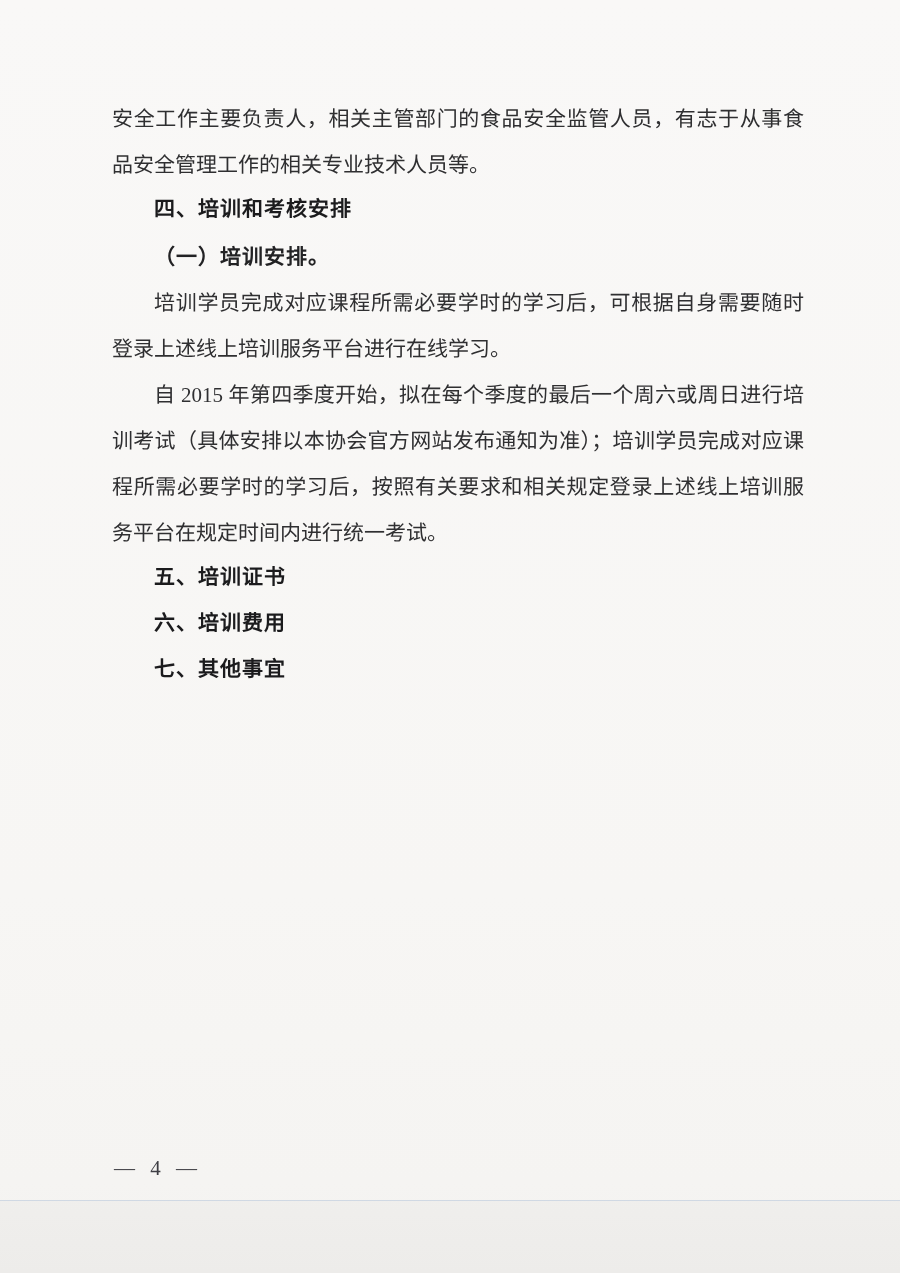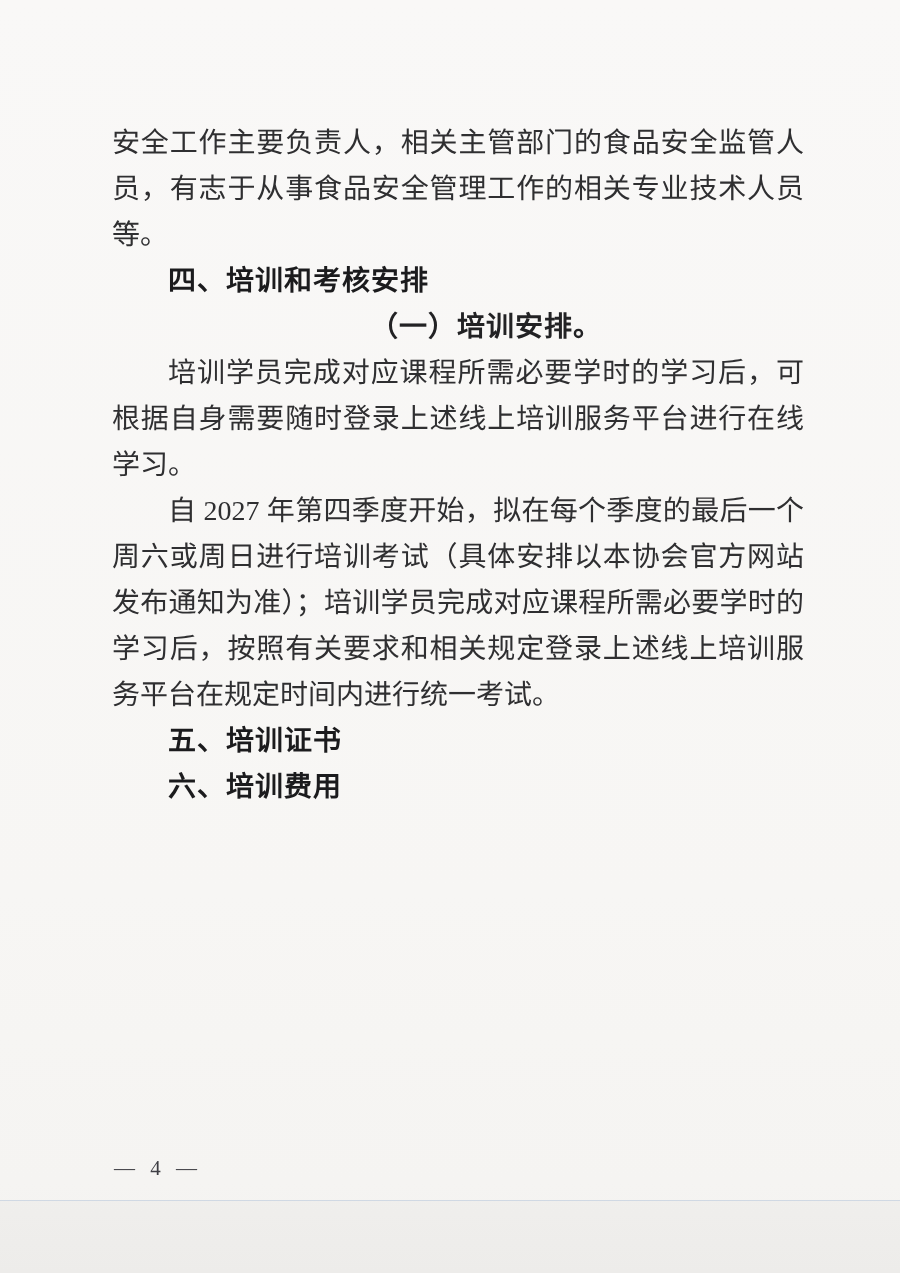--- a/index.html
+++ b/index.html
@@ -29,54 +29,54 @@
     position: absolute;
     left: 0;
     right: 0;
     top: 1201px;
     bottom: 0;
     background: rgba(90, 90, 85, 0.03);
   }
   .content {
     position: absolute;
     left: 112px;
-    top: 120px;
+    top: 96px;
     width: 692px;
     color: #2f2f31;
-    font-size: 28px;
+    font-size: 21px;
     line-height: 46px;
     text-align: justify;
   }
   .content p {
     margin: 0;
     padding: 0;
   }
   
   .p-cont {
     text-indent: 0;
   }
   
   .p-body {
     text-indent: 2em;
   }
   
   .h-section {
-    font-family: Liberation Serif, serif;
+    font-family: Liberation Mono, monospace;
     font-weight: 700;
     color: #1b1b1d;
     text-indent: 2em;
     text-align: left;
     letter-spacing: 1px;
   }
   
   .h-sub {
     font-weight: 700;
     color: #222224;
     text-indent: 2em;
-    text-align: center;
+    text-align: left;
     letter-spacing: 1px;
   }
   .page-number {
     position: absolute;
     left: 114px;
     top: 1156px;
     font-family: "Liberation Serif", serif;
     font-size: 21px;
     color: #3e3e44;
     letter-spacing: 5px;
@@ -85,23 +85,24 @@
 </head>
 <body>
 
 <div class="sheet">
 
   <div class="content">
     <p class="p-cont">安全工作主要负责人，相关主管部门的食品安全监管人员，有志于从事食品安全管理工作的相关专业技术人员等。</p>
     <p class="h-section">四、培训和考核安排</p>
     <p class="h-sub">（一）培训安排。</p>
     <p class="p-body">培训学员完成对应课程所需必要学时的学习后，可根据自身需要随时登录上述线上培训服务平台进行在线学习。</p>
-    <p class="p-body">自 2027 年第四季度开始，拟在每个季度的最后一个周六或周日进行培训考试（具体安排以本协会官方网站发布通知为准）；培训学员完成对应课程所需必要学时的学习后，按照有关要求和相关规定登录上述线上培训服务平台在规定时间内进行统一考试。</p>
+    <p class="p-body">自 2015 年第四季度开始，拟在每个季度的最后一个周六或周日进行培训考试（具体安排以本协会官方网站发布通知为准）；培训学员完成对应课程所需必要学时的学习后，按照有关要求和相关规定登录上述线上培训服务平台在规定时间内进行统一考试。</p>
     <p class="h-section">五、培训证书</p>
     <p class="h-section">六、培训费用</p>
+    <p class="h-section">七、其他事宜</p>
   </div>
 
   <div class="page-number">— 4 —</div>
 
   <div class="scan-edge-line"></div>
   <div class="scan-bottom-band"></div>
 
 </div>
 
 </body></html>

